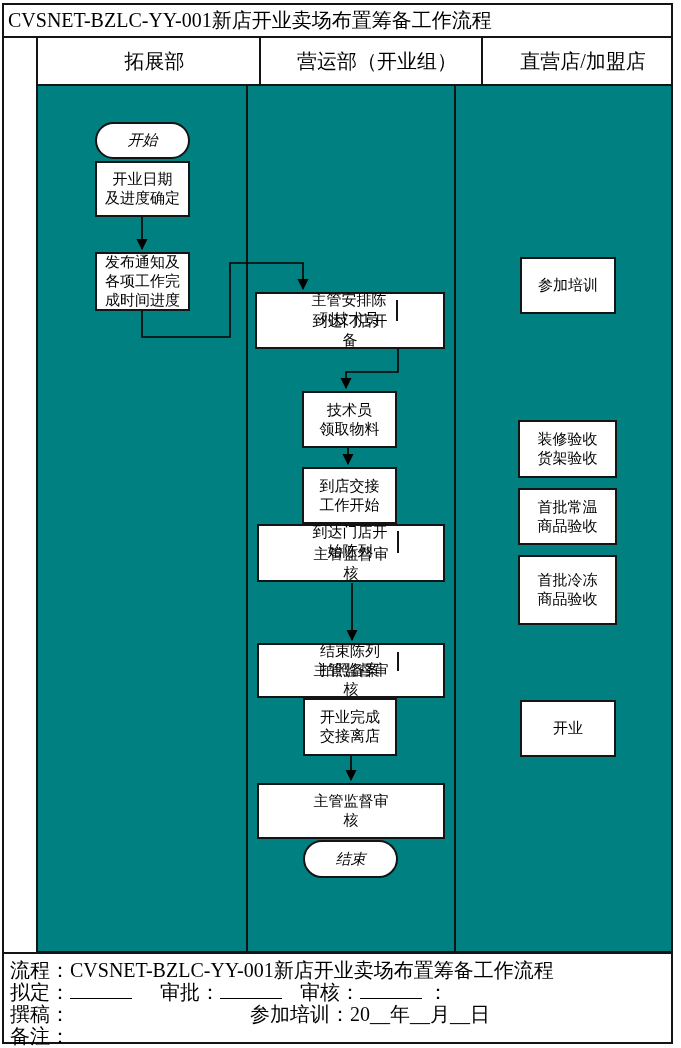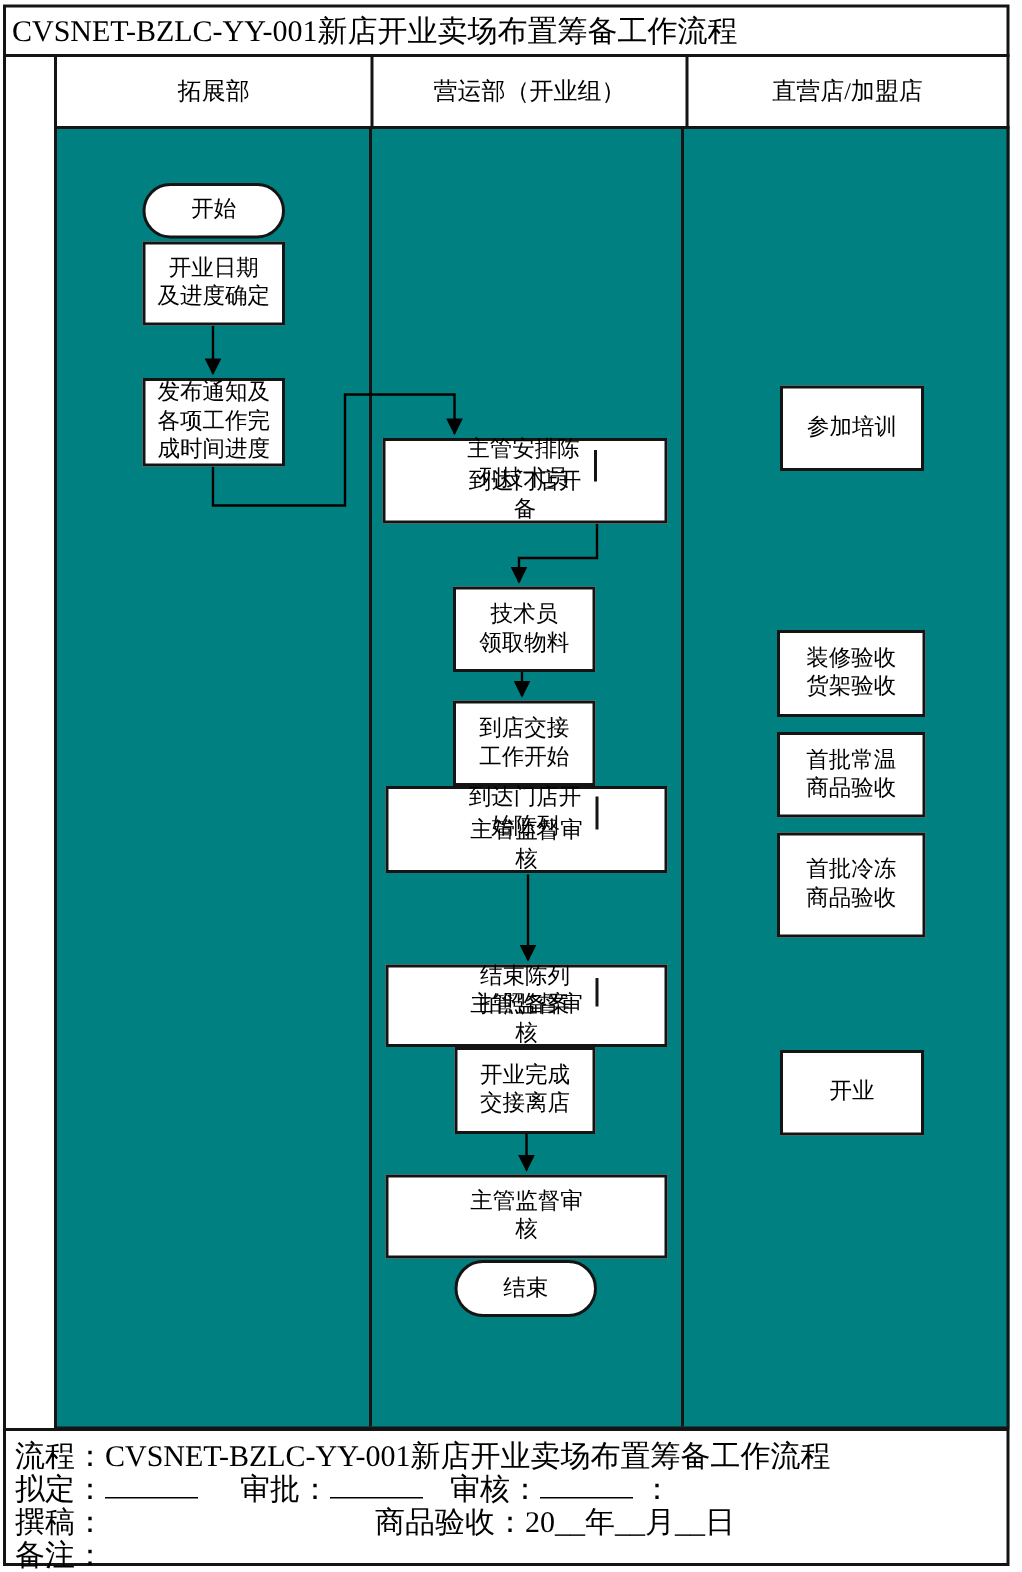--- a/index.html
+++ b/index.html
@@ -4,31 +4,31 @@
 <style>
   html,body{margin:0;padding:0;background:#fff;}
   .page{position:relative;width:681px;height:1048px;background:#ffffff;
         font-family:"Liberation Serif","DejaVu Serif",serif;color:#000;overflow:hidden;}
   .abs{position:absolute;box-sizing:border-box;}
   .bordered{border:2px solid #141414;}
   .title-row{left:2px;top:3px;width:671px;height:35px;display:flex;align-items:center;
              padding-left:4px;font-size:20px;}
   .narrow-col{left:2px;top:36px;width:36px;height:918px;background:#fff;}
   .header-row{left:36px;top:36px;width:637px;height:50px;display:flex;}
-  .hcell{display:flex;align-items:center;justify-content:center;font-size:16px;}
+  .hcell{display:flex;align-items:center;justify-content:center;font-size:20px;padding-left:12px;}
   .hcell+.hcell{border-left:2px solid #141414;}
   .teal-area{left:36px;top:84px;width:637px;height:869px;}
   .divider{position:absolute;top:0;width:2px;height:100%;background:#141414;}
   .footer-box{left:2px;top:952px;width:671px;height:92px;background:#fff;font-size:20px;}
   .f-line{position:absolute;left:6px;white-space:nowrap;}
   .uline{display:inline-block;height:13px;border-bottom:1.4px solid #000;vertical-align:baseline;}
   .node{position:absolute;box-sizing:border-box;background:#fff;border:2px solid #141414;
         display:flex;align-items:center;justify-content:center;text-align:center;
         white-space:pre-line;font-size:15px;line-height:19px;z-index:3;}
-  .oval{border-radius:19px;}
+  .oval{border-radius:19px;font-style:italic;}
   .dbl{padding:16px;flex-direction:column;}
   .dbl .cell{display:flex;align-items:center;justify-content:center;text-align:center;
              white-space:pre-line;height:100%;box-sizing:border-box;flex:1;}
   .dbl .cell.first{border-right:2px solid #141414;flex:none;}
   svg.conn{position:absolute;left:0;top:0;z-index:2;pointer-events:none;}
 </style>
 </head>
 <body>
 
 <div class="page">
@@ -107,17 +107,17 @@
   <div class="node" style="left:518px;top:555px;width:99px;height:70px">首批冷冻
 商品验收</div>
   <div class="node" style="left:520px;top:700px;width:96px;height:57px">开业</div>
 
   <div class="abs bordered footer-box">
     <div class="f-line" style="top:3px">流程：CVSNET-BZLC-YY-001新店开业卖场布置筹备工作流程</div>
     <div class="f-line" style="top:25px">
       <span>拟定：</span><span class="uline" style="width:62px"></span><span style="margin-left:28px">审批：</span><span class="uline" style="width:62px"></span><span style="margin-left:18px">审核：</span><span class="uline" style="width:62px"></span><span style="margin-left:6px">：</span>
     </div>
     <div class="f-line" style="top:47px">撰稿：</div>
-    <div class="f-line" style="top:47px;left:246px">商品验收：20__年__月__日</div>
+    <div class="f-line" style="top:47px;left:246px">参加培训：20__年__月__日</div>
     <div class="f-line" style="top:69px">备注：</div>
   </div>
 
 </div>
 
 </body></html>

